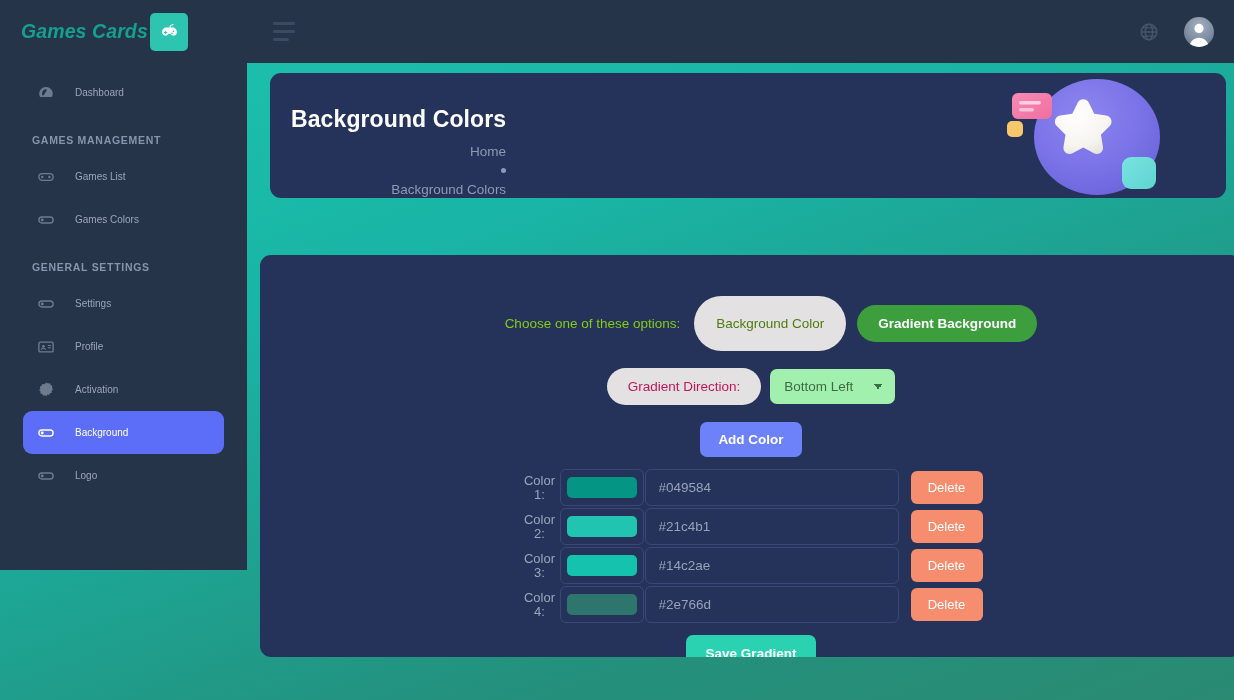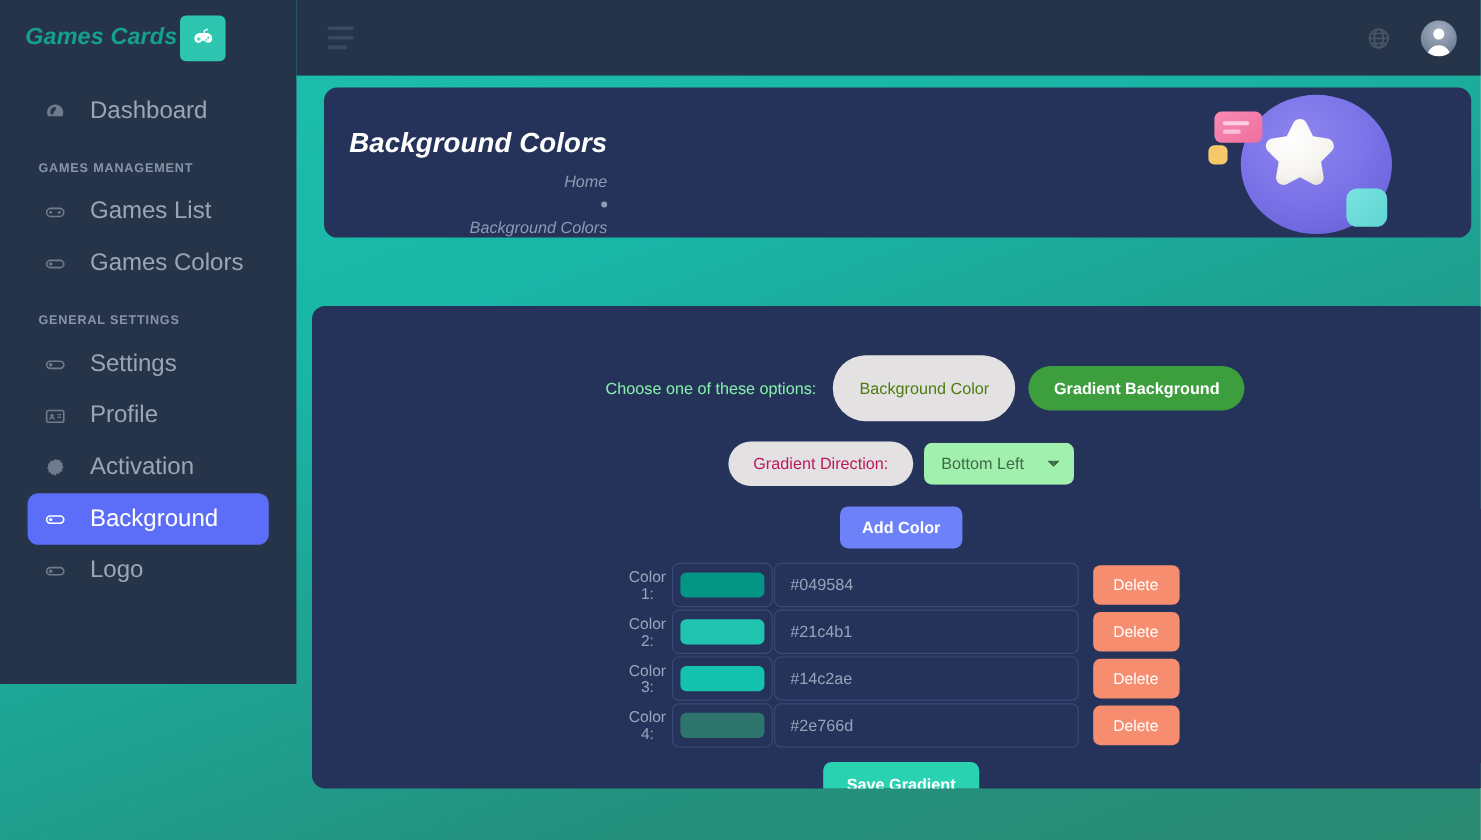--- a/index.html
+++ b/index.html
@@ -48,21 +48,21 @@
   .nav-list { padding-top: 8px; }
 
   .nav-item {
     display: flex; align-items: center;
     gap: 20px;
     height: 43px;
     margin: 0 23px;
     padding-left: 14px;
     border-radius: 9px;
     color: #9aa6b8;
-    font-size: 20px;
+    font-size: 10px;
     cursor: pointer;
     white-space: nowrap;
   }
   .nav-item .ico {
     width: 18px; height: 18px;
     display: flex; align-items: center; justify-content: center;
     opacity: .62;
     flex: none;
   }
   .nav-item.active {
@@ -125,21 +125,20 @@
   }
 
   
   #header-card {
     position: absolute;
     left: 270px; top: 73px;
     width: 956px; height: 125px;
     background: #25335a;
     border-radius: 11px;
     overflow: hidden;
-    font-style: italic;
   }
   #header-card .titles {
     position: absolute;
     left: 21px; top: 33px;
   }
   #page-title {
     font-size: 23px;
     font-weight: 700;
     color: #ffffff;
     letter-spacing: .1px;
@@ -182,21 +181,21 @@
     justify-content: center;
   }
 
   
   #option-row {
     margin-top: 41px;
     gap: 11px;
   }
   .opt-label {
     font-size: 13.5px;
-    color: #86efac;
+    color: #84cc16;
     margin-right: 3px;
     margin-left: 40px;
   }
   .pill {
     border: none;
     border-radius: 999px;
     font-size: 13.5px;
     font-family: inherit;
     cursor: pointer;
     white-space: nowrap;

